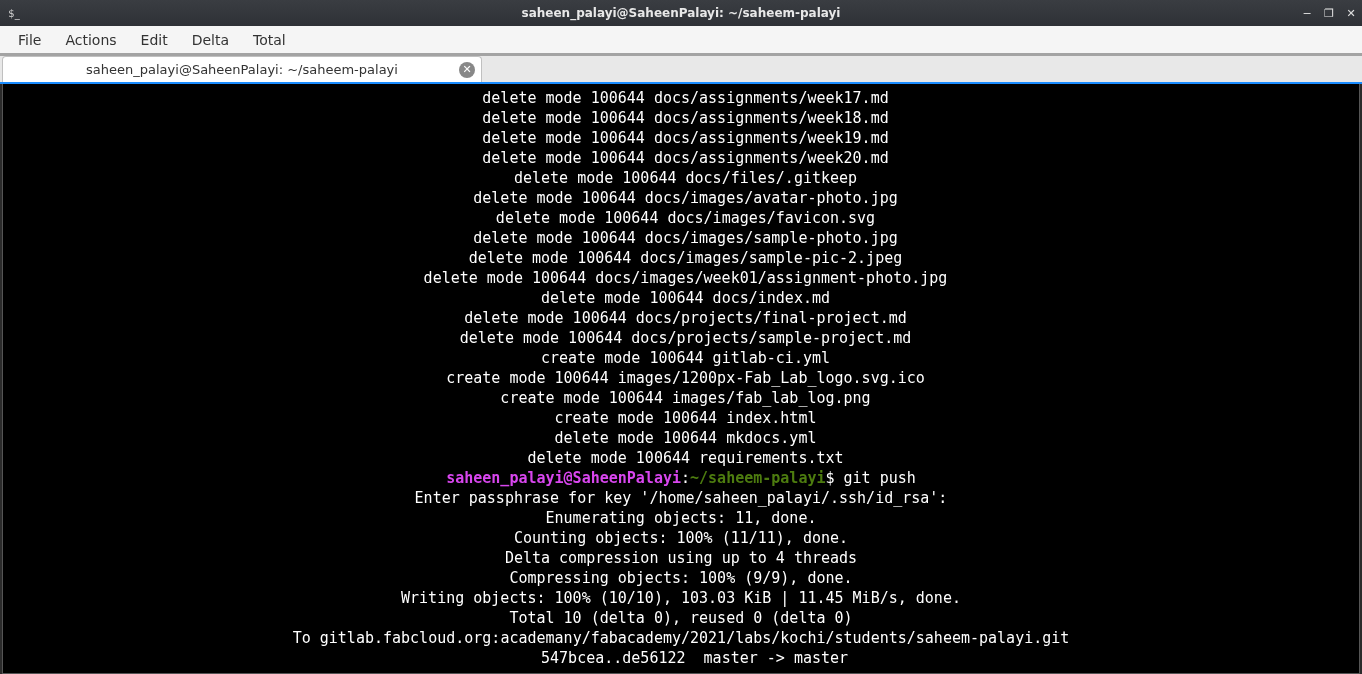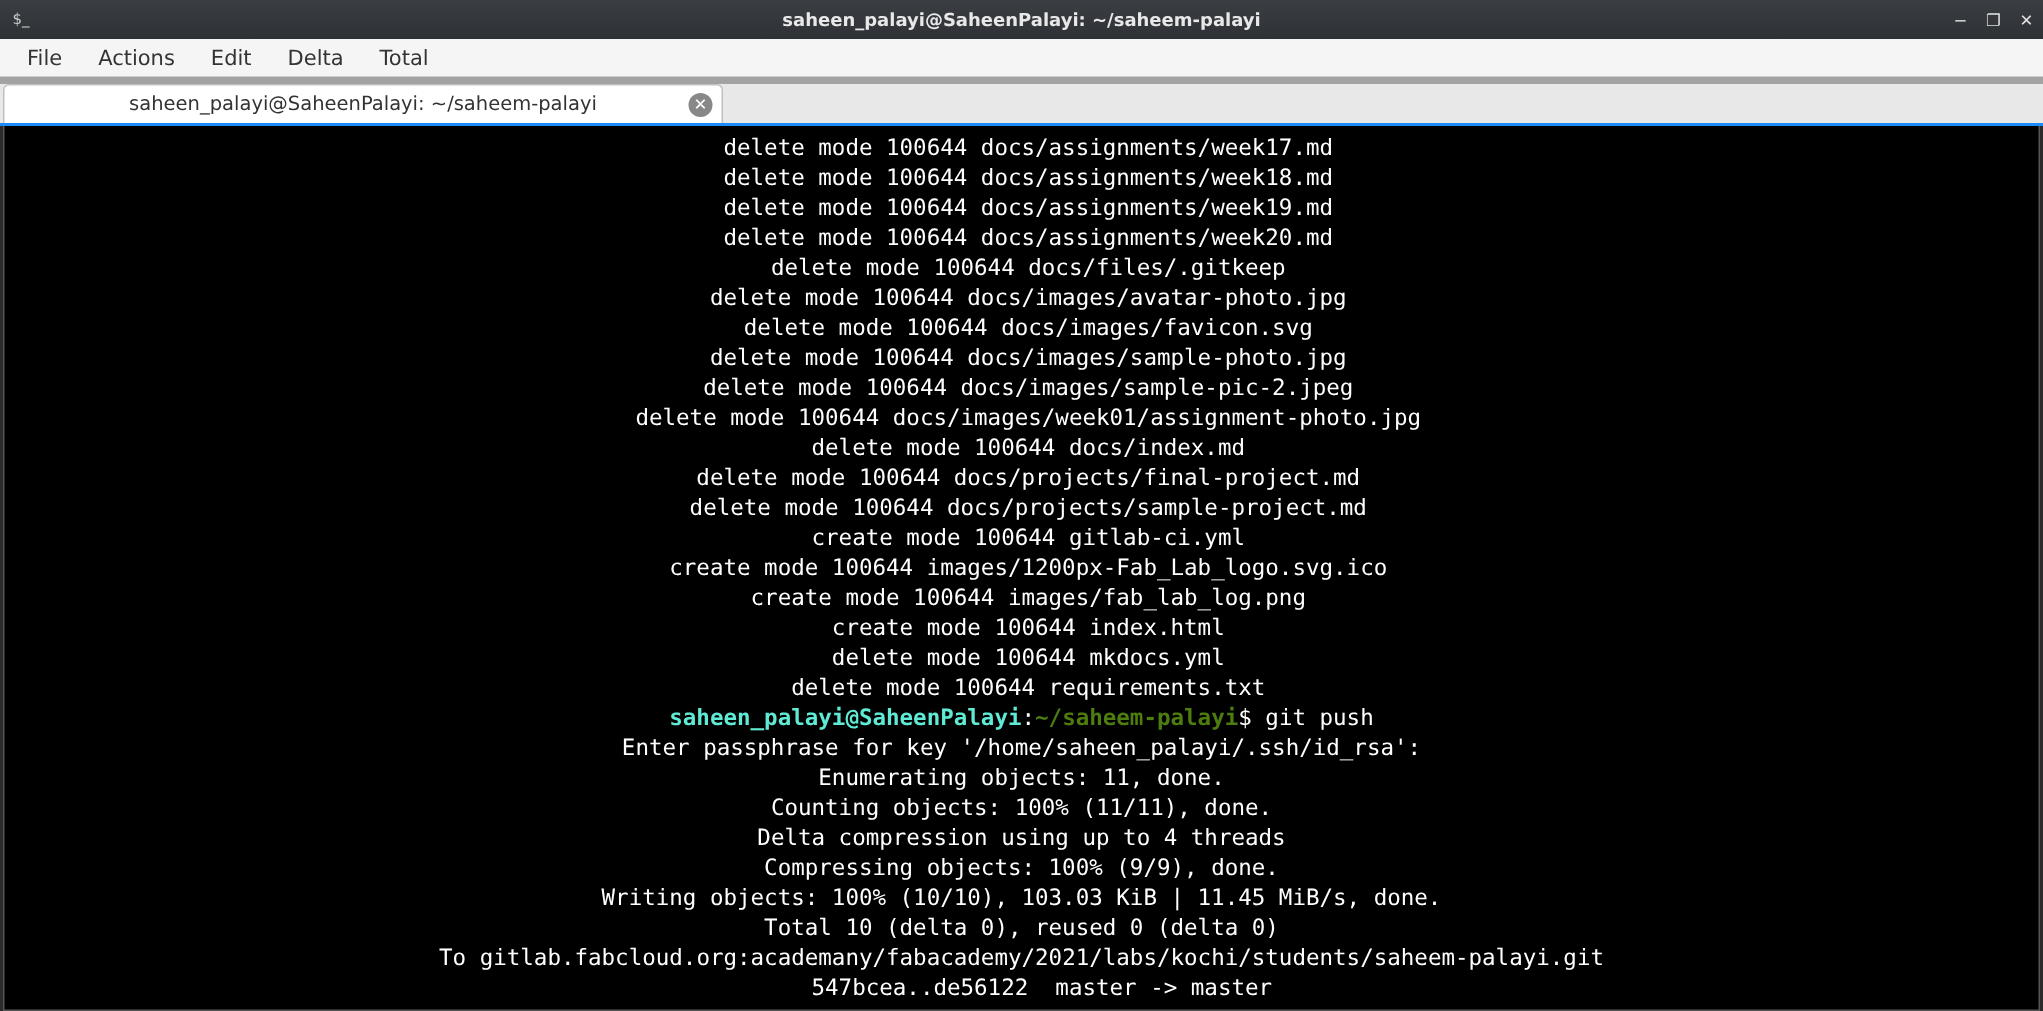--- a/index.html
+++ b/index.html
@@ -52,21 +52,21 @@
       cursor: pointer;
       display: flex;
       align-items: center;
       justify-content: center;
       color: #e0e0e0;
       font-size: 11px;
     }
     .menubar {
       height: 30px;
       background: #f5f5f5;
-      border-bottom: 5px solid #a3a3a3;
+      border-bottom: 3px solid #a3a3a3;
       display: flex;
       align-items: center;
       padding-left: 6px;
     }
     .menubar-item {
       padding: 4px 12px;
       font-size: 14px;
       color: #333;
       cursor: pointer;
     }
@@ -118,21 +118,21 @@
       overflow: hidden;
       white-space: pre;
       border: 1px solid #555;
       border-top: none;
       margin: 0 2px;
       text-align: center;
     }
     .line {
       white-space: pre;
     }
-    .green { color: #5eead4; font-weight: bold; }
+    .green { color: #d946ef; font-weight: bold; }
     .blue { color: #4d7c0f; font-weight: bold; margin-top: 30px; }
     .white { color: #ffffff; }
   </style>
 </head>
 <body>
 
 <div class="titlebar">
   <div class="titlebar-icon">$_</div>
   <div class="titlebar-title">saheen_palayi@SaheenPalayi: ~/saheem-palayi</div>
   <div class="titlebar-controls">

